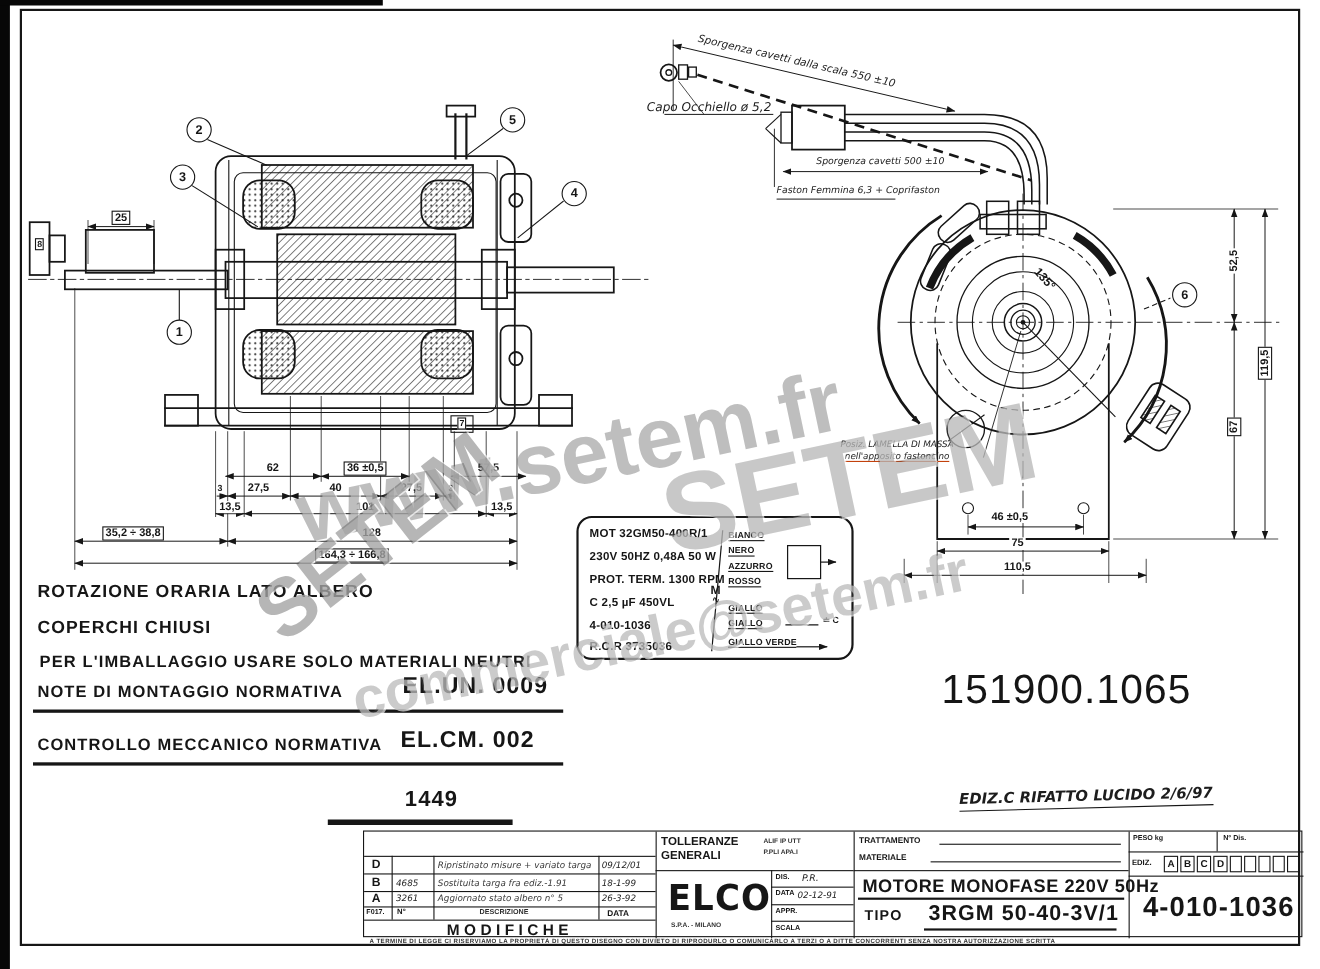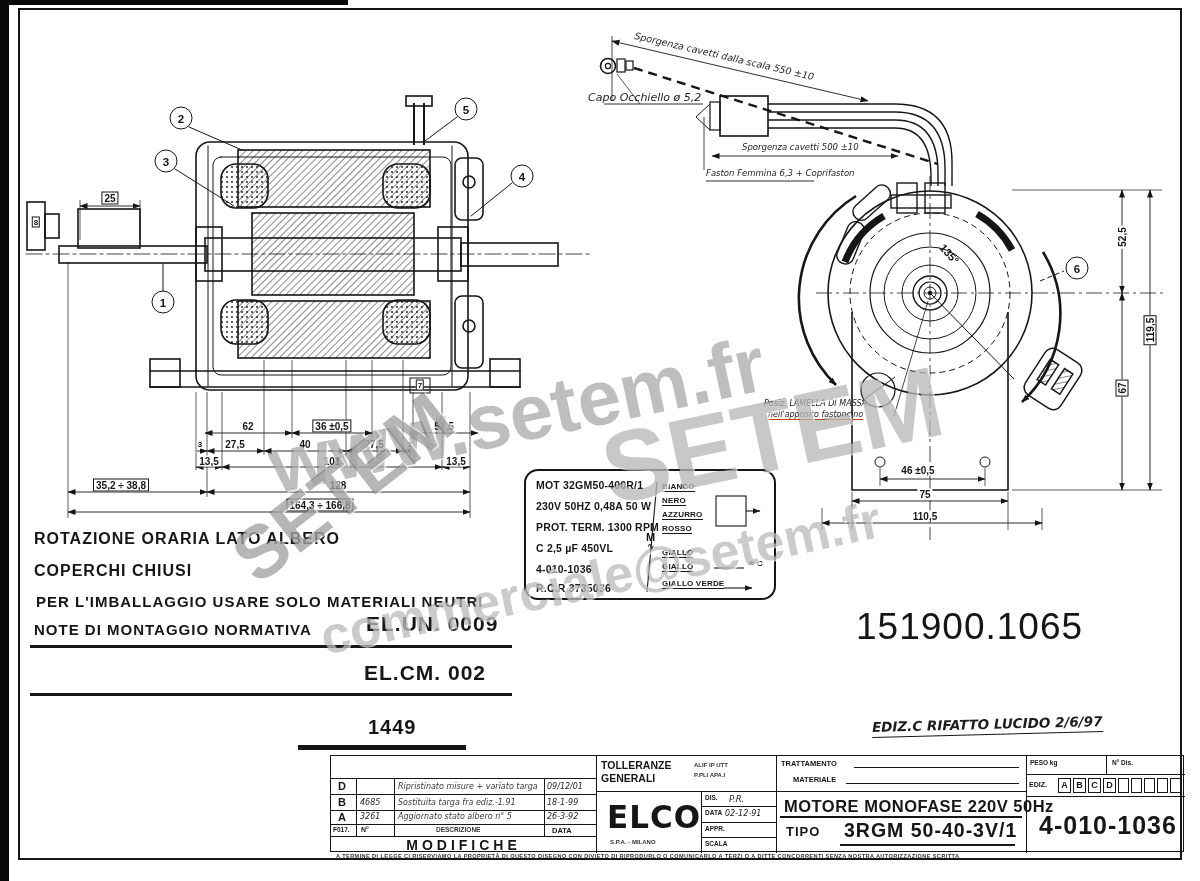--- a/index.html
+++ b/index.html
@@ -278,20 +278,21 @@
   <span class="abs" style="left:646px;top:531px;font:700 11px 'Liberation Sans',sans-serif;z-index:2">M</span>
   <span class="abs" style="left:647px;top:541px;font:700 9px 'DejaVu Sans',sans-serif;z-index:2">∿</span>
   <span class="abs" style="left:748px;top:559px;font:700 8px 'Liberation Sans',sans-serif;z-index:2">≐ C</span>
 
   <div class="abs stencil" style="left:34px;top:530px;font-size:16px">ROTAZIONE  ORARIA  LATO  ALBERO</div>
   <div class="abs stencil" style="left:34px;top:562px;font-size:16px">COPERCHI  CHIUSI</div>
   <div class="abs stencil" style="left:36px;top:593px;font-size:15px">PER L'IMBALLAGGIO  USARE  SOLO  MATERIALI  NEUTRI</div>
   <div class="abs stencil" style="left:34px;top:621px;font-size:15px">NOTE  DI MONTAGGIO   NORMATIVA</div>
   <div class="abs stencil" style="left:366px;top:612px;font-size:21px">EL.UN. 0009</div>
   <div class="rule" style="left:30px;top:645px;width:482px;height:3px"></div>
+  <div class="abs stencil" style="left:34px;top:669px;font-size:15px">CONTROLLO  MECCANICO  NORMATIVA</div>
   <div class="abs stencil" style="left:364px;top:661px;font-size:21px">EL.CM.  002</div>
   <div class="rule" style="left:30px;top:693px;width:482px;height:3px"></div>
   <div class="abs stencil" style="left:368px;top:716px;font-size:20px">1449</div>
   <div class="rule" style="left:298px;top:745px;width:168px;height:5px"></div>
 
   <div class="abs" style="left:856px;top:606px;font:400 37px 'Liberation Sans',sans-serif;letter-spacing:1px;color:#151515;z-index:6">151900.1065</div>
   <div class="abs hand" style="left:872px;top:716px;font-size:13.5px;font-weight:700;border-bottom:1.6px solid #161616;padding-bottom:2px;transform:rotate(-1.5deg);z-index:4">EDIZ.C   RIFATTO   LUCIDO    2/6/97</div>
 
   <div class="abs" style="left:330px;top:755px;width:854px;height:97px;border:1.8px solid #161616;box-sizing:border-box;z-index:3;background:transparent">
 
@@ -353,21 +354,21 @@
       <span class="tb-text" style="left:109px;top:53px;font:700 6.5px 'Liberation Sans',sans-serif">DATA</span>
       <span class="tb-text hand" style="left:129px;top:53px;font-size:8px">02-12-91</span>
       <span class="tb-text" style="left:109px;top:69px;font:700 6.5px 'Liberation Sans',sans-serif">APPR.</span>
       <span class="tb-text" style="left:109px;top:84px;font:700 6.5px 'Liberation Sans',sans-serif">SCALA</span>
     </div>
 
     <div class="abs" style="left:445px;top:0;width:250px;height:97px">
       <div class="tb-border" style="left:0;top:35px;width:250px;border-top-width:1.6px"></div>
       <span class="tb-text" style="left:5px;top:3px;font:700 7.5px 'Liberation Sans',sans-serif">TRATTAMENTO</span>
       <div class="rule" style="left:78px;top:11px;width:165px;height:1px"></div>
-      <span class="tb-text" style="left:17px;top:19px;font:700 7.5px 'Liberation Sans',sans-serif">MATERIALE</span>
+      <span class="tb-text" style="left:5px;top:19px;font:700 7.5px 'Liberation Sans',sans-serif">MATERIALE</span>
       <div class="rule" style="left:70px;top:27px;width:173px;height:1px"></div>
 
       <span class="tb-text stencil" style="left:8px;top:41px;font-size:16.5px;letter-spacing:.5px">MOTORE MONOFASE  220V 50Hz</span>
       <div class="rule" style="left:4px;top:60px;width:242px;height:1.5px"></div>
       <span class="tb-text stencil" style="left:10px;top:68px;font-size:13px">TIPO</span>
       <span class="tb-text stencil" style="left:68px;top:63px;font-size:19.5px">3RGM  50-40-3V/1</span>
       <div class="rule" style="left:64px;top:88px;width:175px;height:2px"></div>
     </div>
 
     <div class="abs" style="left:695px;top:0;width:159px;height:97px">

